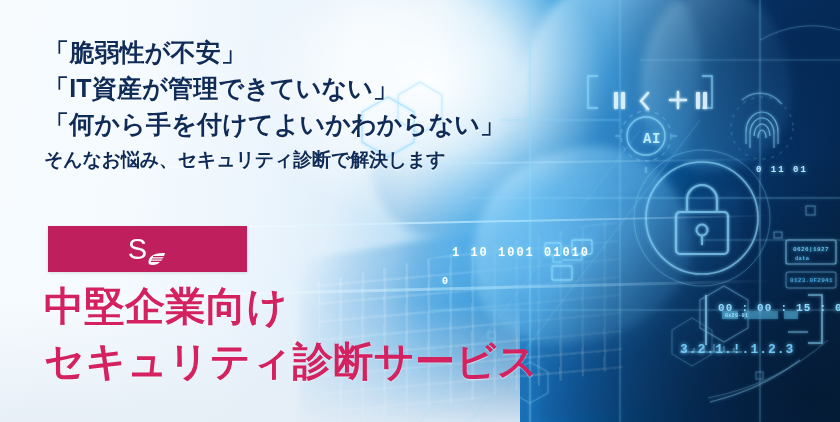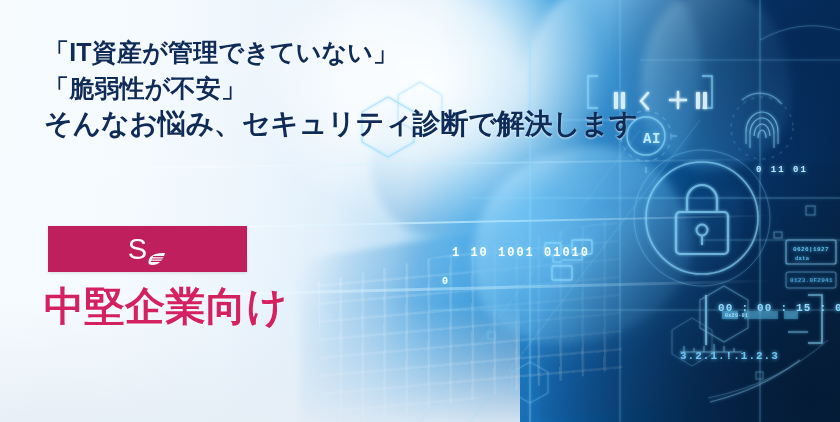--- a/index.html
+++ b/index.html
@@ -103,21 +103,21 @@
     position:absolute; left:44px; top:34px;
     color:#0f2b57;
     font-weight:bold;
     font-size:25px;
     line-height:36px;
     letter-spacing:.2px;
     text-shadow:0 1px 2px rgba(255,255,255,.75);
     white-space:nowrap;
   }
   .headline .ln{ display:block; }
-  .headline .ln4{ font-size:28px; letter-spacing:-.2px; }
+  .headline .ln4{ font-size:19px; letter-spacing:-.2px; }
 
   .logo-badge{
     position:absolute; left:48px; top:226px;
     width:199px; height:46px;
     background:#c01f5e;
     display:flex; align-items:center; justify-content:center;
     box-shadow:0 1px 3px rgba(0,0,0,.12);
   }
   .logo-text{
     color:#ffffff;
@@ -151,21 +151,21 @@
     color:#a8e4ff;
     font-family:"Liberation Mono", monospace;
     font-weight:bold;
     white-space:nowrap;
     text-shadow:0 0 4px rgba(120,215,255,.9);
   }
   .bin-a{ left:452px; top:246px; font-size:12px; letter-spacing:2px; color:#ffffff; }
   .bin-b{ left:705px; top:165px; font-size:9.5px; letter-spacing:1.6px; color:#cdefff; }
   .bin-c{ left:756px; top:125px; font-size:9px; letter-spacing:2px; color:#bde6ff;margin-top:40px; }
   .timer{ left:718px; top:302px; font-size:11px; letter-spacing:1.2px; color:#8fd8ff; }
-  .scale{ left:680px; top:350px; font-size:11px; letter-spacing:1px; color:#6fc6f2; }
+  .scale{ left:680px; top:342px; font-size:13px; letter-spacing:1px; color:#6fc6f2; }
   .ai-label{ left:633px; top:131px; font-size:14px; color:#bfeaff; letter-spacing:.5px;margin-left:10px; }
   .panel-a{ left:793px; top:246px; font-size:6px; color:#5fc0ee; letter-spacing:.4px; }
   .panel-b{ left:795px; top:255px; font-size:5.5px; color:#4fb2e4; letter-spacing:.3px; }
   .panel-c{ left:790px; top:277px; font-size:6px; color:#3f9fd6; letter-spacing:.3px; }
   .chip-a{ left:725px; top:313px; font-size:5px; color:#9fd9f5; letter-spacing:.3px; }
   .zero-l{ left:442px; top:276px; font-size:10px; color:#ffffff; }
 </style>
 </head>
 <body>
 
@@ -287,42 +287,44 @@
     <g stroke="#dff4ff" stroke-width="2.4" fill="none" opacity=".95" stroke-linecap="round" filter="url(#gl)">
       <path d="M648 93 l-7 8 l7 8"></path>
       <path d="M670 100 h16 M678 92 v16"></path>
     </g>
   </svg>
   </div>
 
   <div class="content">
 
     <div class="headline">
+      <span class="ln">「脆弱性が不安」</span>
       <span class="ln">「IT資産が管理できていない」</span>
-      <span class="ln">「脆弱性が不安」</span>
+      <span class="ln">「何から手を付けてよいかわからない」</span>
       <span class="ln ln4">そんなお悩み、セキュリティ診断で解決します</span>
     </div>
 
     <div class="logo-badge">
       <span class="logo-text">
         <span>S</span>
         <span class="logo-leaf">
           <svg viewBox="0 0 22 18" width="22" height="18" xmlns="http://www.w3.org/2000/svg">
             <path d="M2.5 12.5 C2.5 6.5 8 2.5 19 3 C19 3 17 13.5 8.5 14.8 C5.5 15.3 2.5 14.8 2.5 12.5 Z" fill="#ffffff"></path>
             <g stroke="#c01f5e" stroke-width="1.1" stroke-linecap="round">
               <path d="M7.5 6.6 H18"></path>
               <path d="M6.2 9.0 H17"></path>
               <path d="M5.4 11.4 H14.5"></path>
             </g>
           </svg>
         </span>
       </span>
     </div>
 
     <div class="subhead l1">中堅企業向け</div>
+    <div class="subhead l2">セキュリティ診断サービス</div>
 
     <div class="tlabel bin-a">1 10 1001 01010</div>
     <div class="tlabel bin-c">0  11 01</div>
     <div class="tlabel timer">00 : 00 : 15 : 09</div>
     <div class="tlabel scale">3.2.1.!.1.2.3</div>
     <div class="tlabel ai-label">AI</div>
     <div class="tlabel panel-a">0626|1927</div>
     <div class="tlabel panel-b">data</div>
     <div class="tlabel panel-c">0123.0F2941</div>
     <div class="tlabel chip-a">0x29-01</div>

